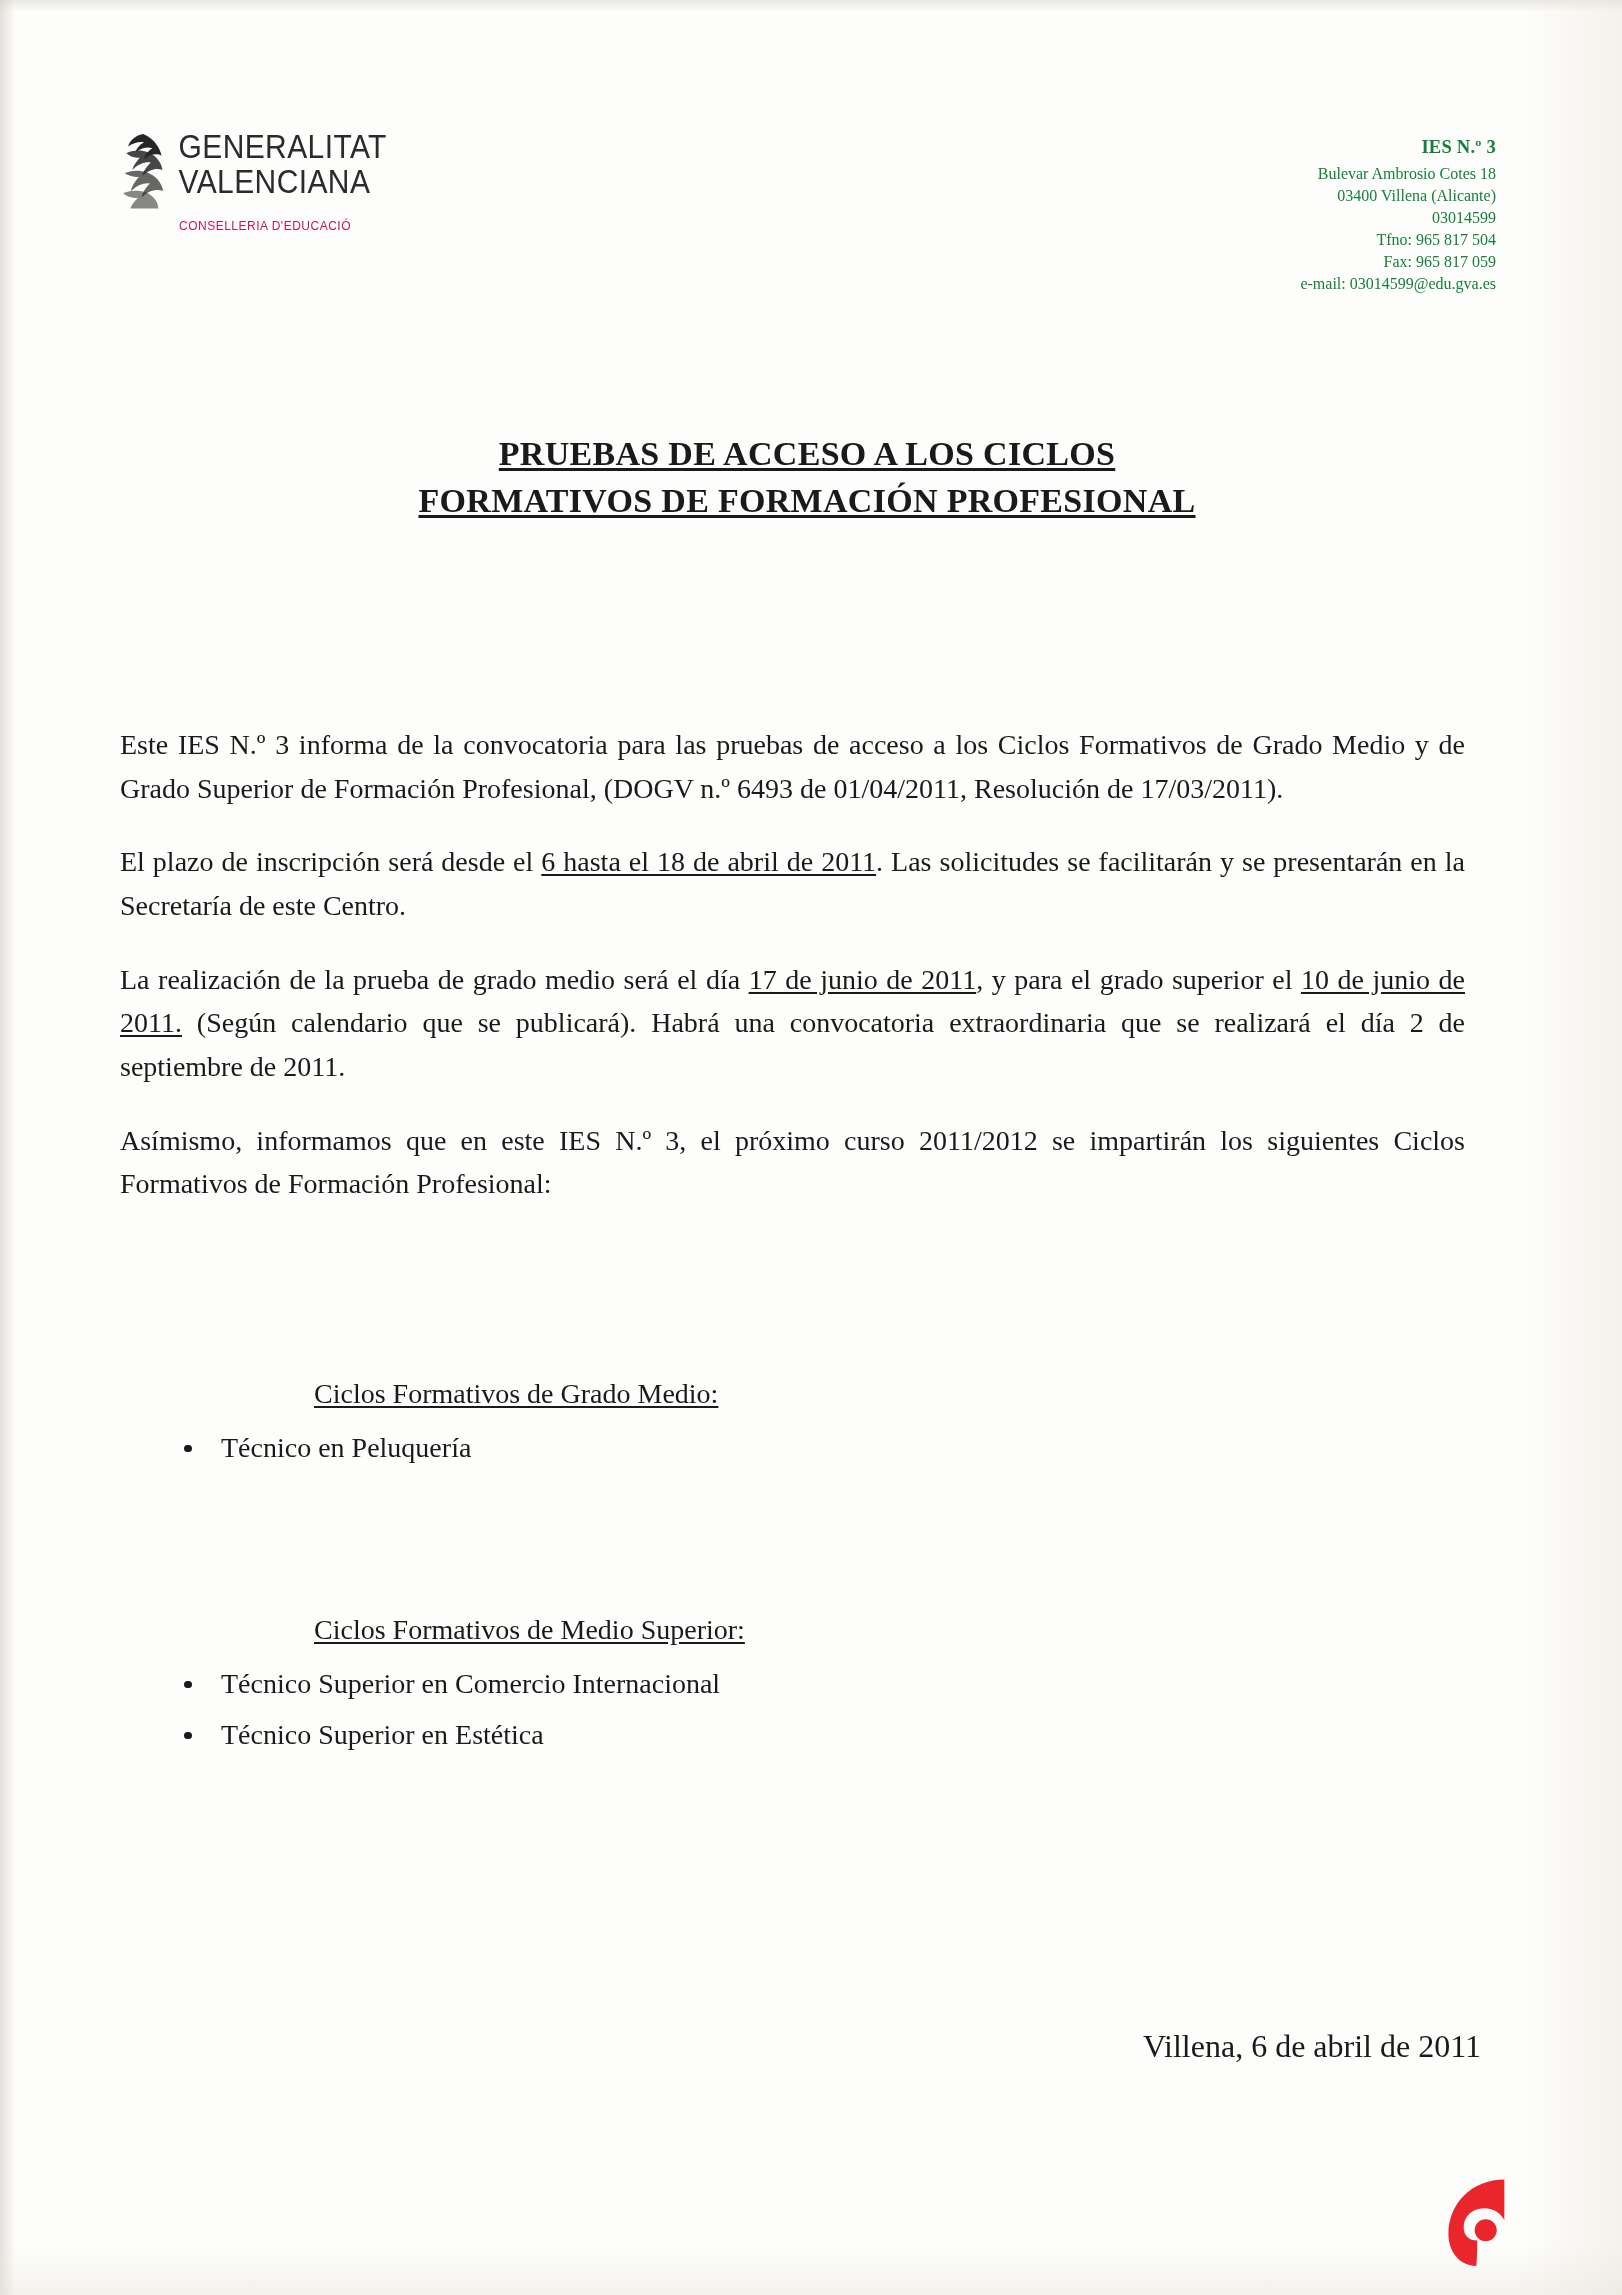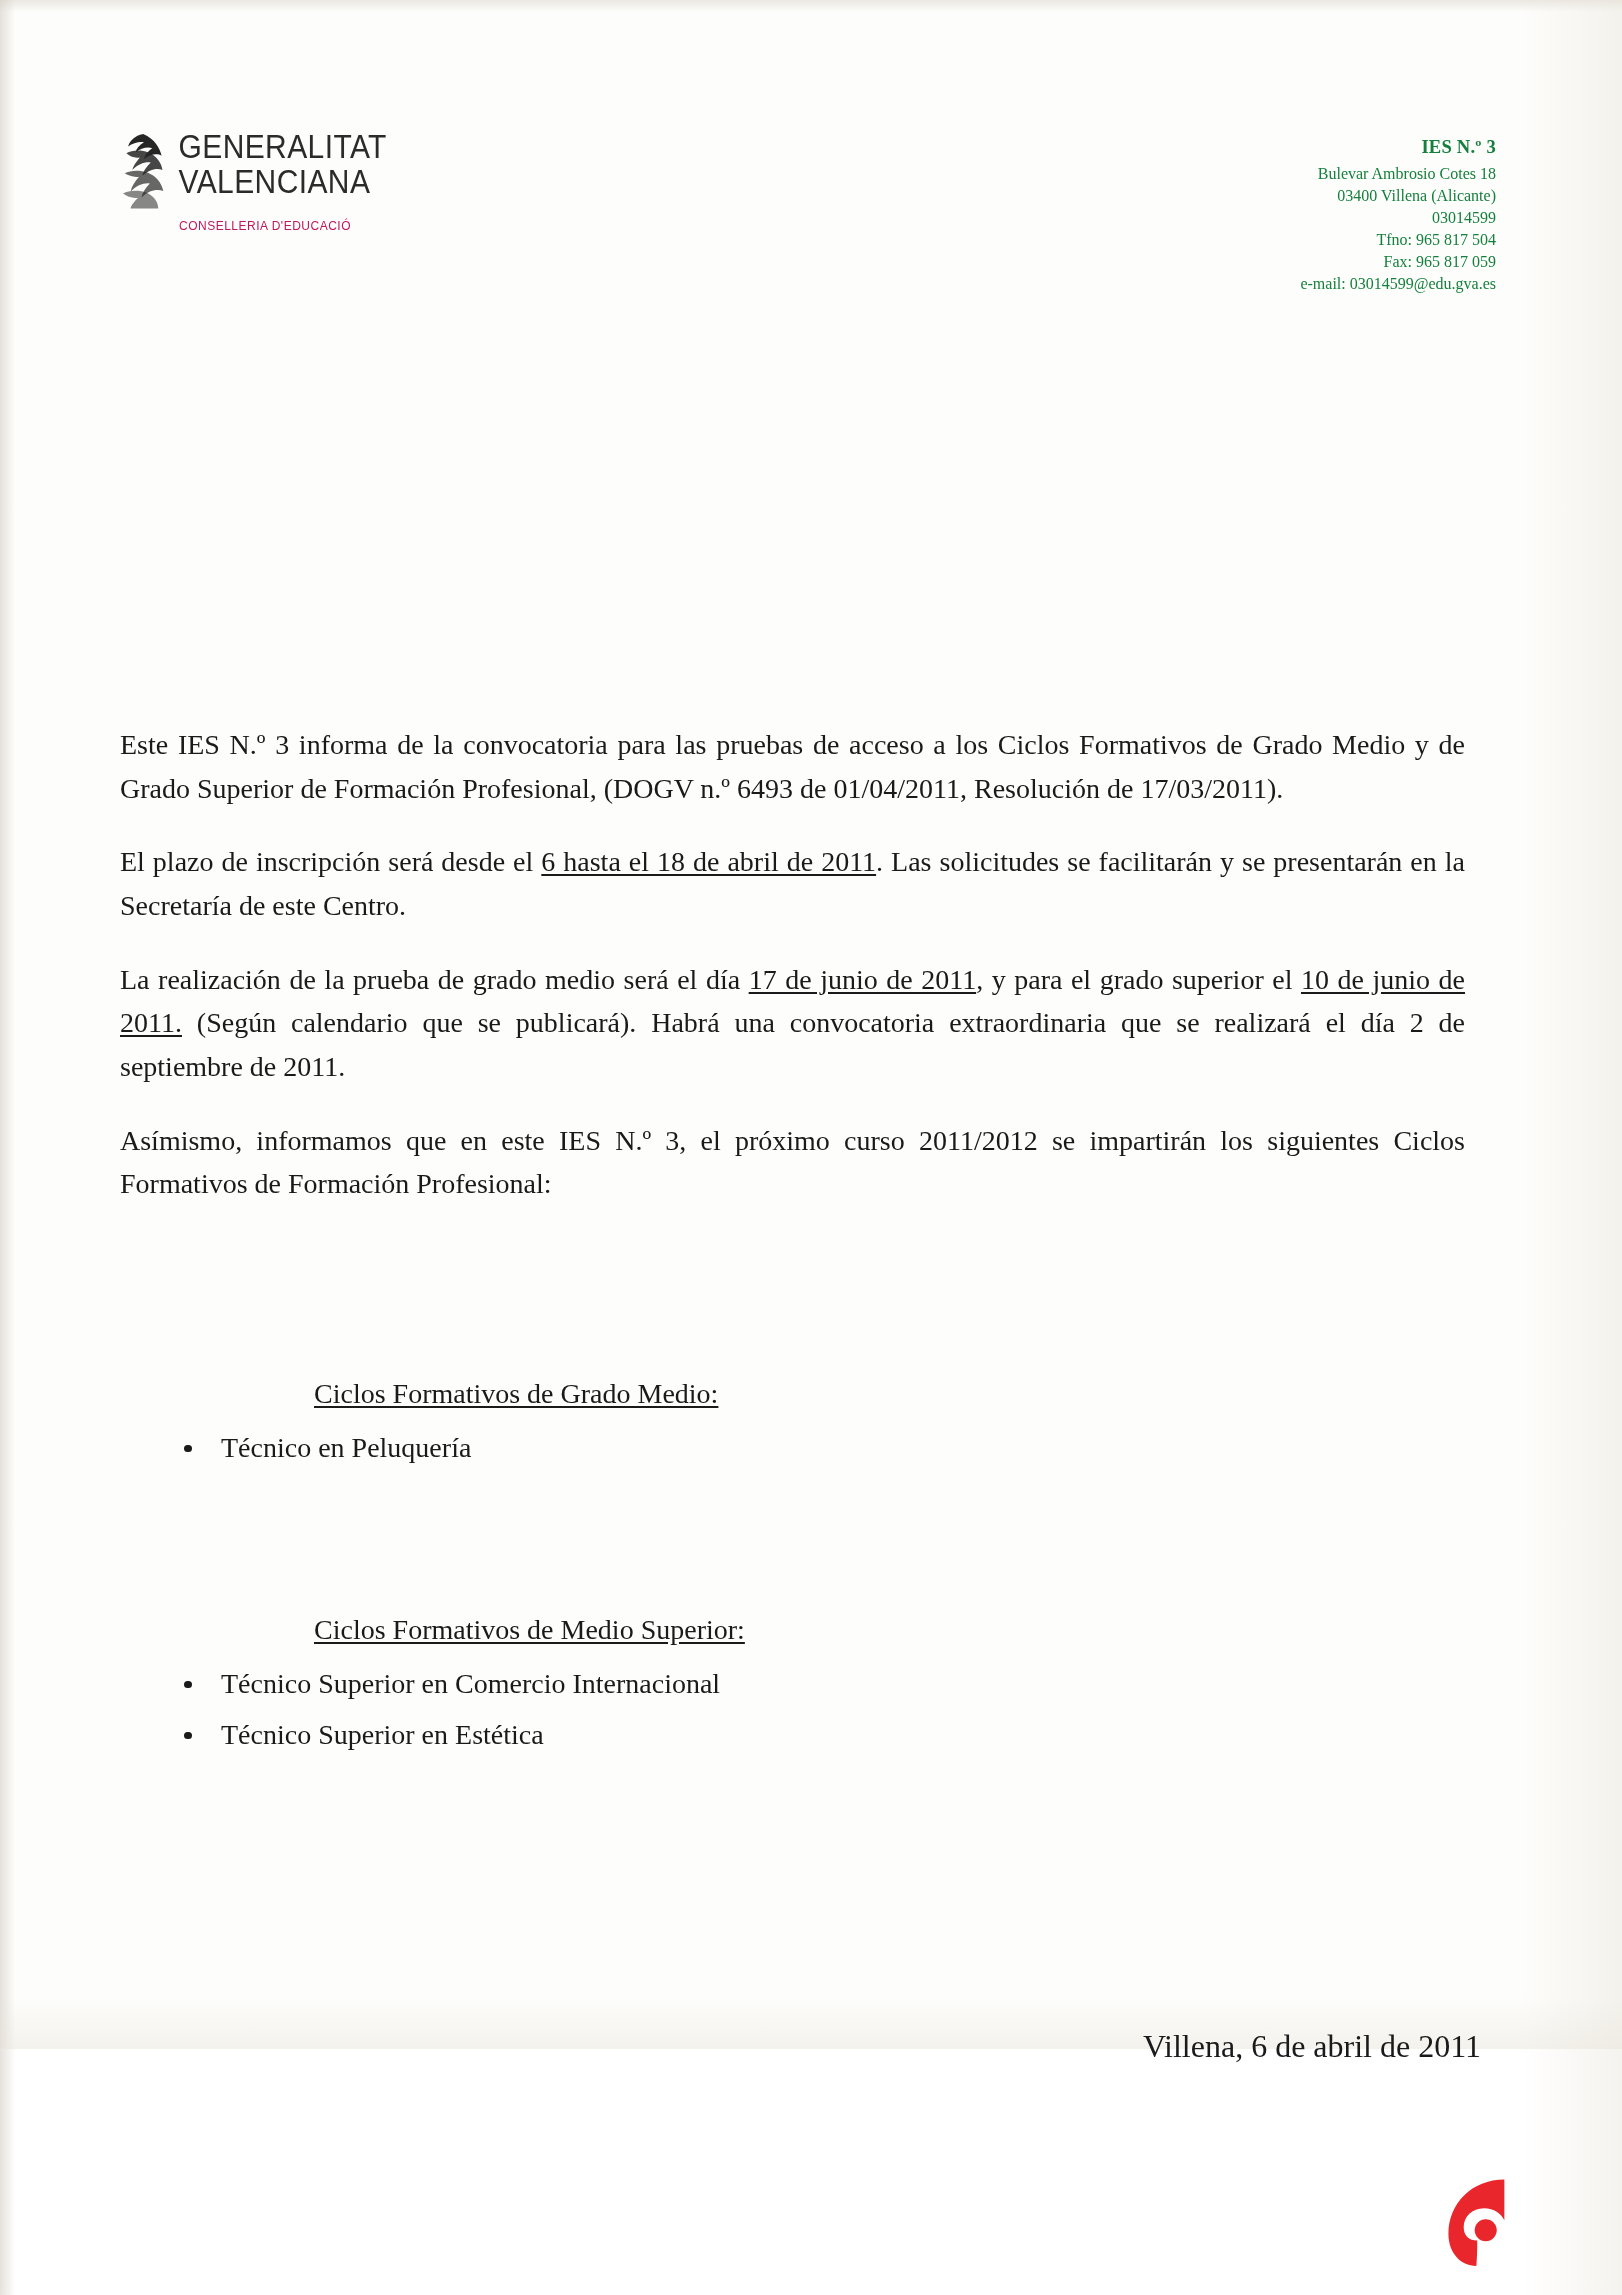--- a/index.html
+++ b/index.html
@@ -15,21 +15,21 @@
     color: #1a1a1a;
     overflow: hidden;
   }
 
   
   .page {
     position: absolute;
     left: 0;
     top: 0;
     width: 1623px;
-    height: 2049px;
+    height: 2295px;
     background: #fdfdfb;
   }
 
   
   .scan-edge-left {
     position: absolute;
     left: 0; top: 0;
     width: 15px; height: 2295px;
     background: linear-gradient(to right, #cfc9bf, rgba(253,253,251,0));
     opacity: .55;
@@ -250,20 +250,24 @@
         <div class="center-name">IES N.º 3</div>
         <div>Bulevar Ambrosio Cotes 18</div>
         <div>03400 Villena (Alicante)</div>
         <div>03014599</div>
         <div>Tfno: 965 817 504</div>
         <div>Fax: 965 817 059</div>
         <div>e-mail: 03014599@edu.gva.es</div>
       </div>
     </div>
 
+    <div class="doc-title">
+      <div><span class="u">PRUEBAS DE ACCESO A LOS CICLOS</span></div>
+      <div><span class="u">FORMATIVOS DE FORMACIÓN PROFESIONAL</span></div>
+    </div>
 
     <div class="body-text">
       <p>
         <span>Este IES N.º 3 informa de la convocatoria para las pruebas de acceso a los Ciclos Formativos de Grado Medio y de Grado Superior de Formación Profesional, (DOGV n.º 6493 de 01/04/2011, Resolución de 17/03/2011).</span>
       </p>
       <p>
         <span>El plazo de inscripción será desde el </span><span class="u">6 hasta el 18 de abril de 2011</span><span>. Las solicitudes se facilitarán y se presentarán en la Secretaría de este Centro.</span>
       </p>
       <p>
         <span>La realización de la prueba de grado medio será el día </span><span class="u">17 de junio de 2011</span><span>, y para el grado superior el </span><span class="u">10 de junio de 2011.</span><span> (Según calendario que se publicará). Habrá una convocatoria extraordinaria que se realizará el día 2 de septiembre de 2011.</span>

